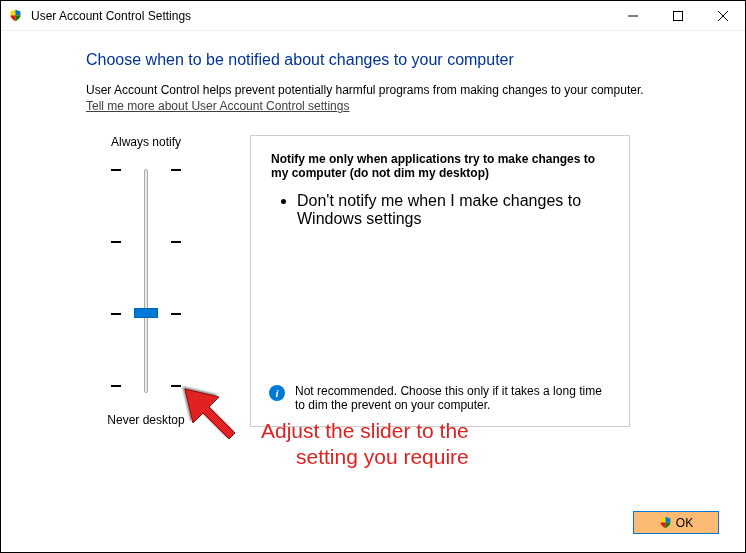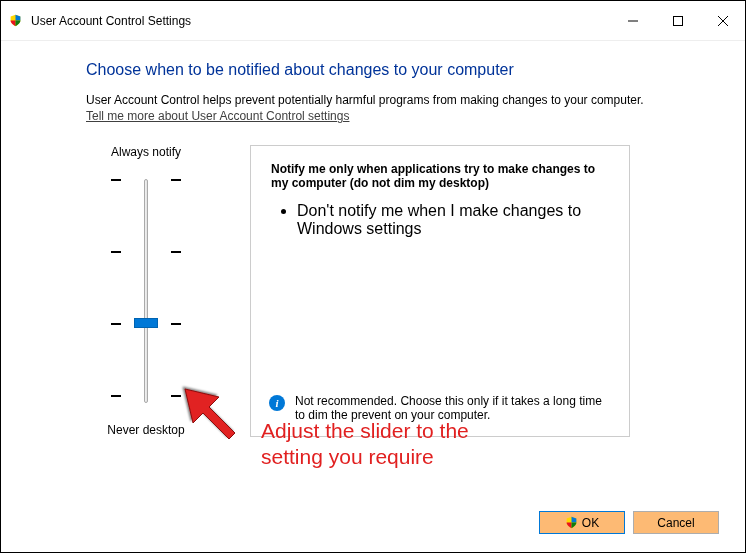--- a/index.html
+++ b/index.html
@@ -7,21 +7,21 @@
     font-family: "Segoe UI", Tahoma, sans-serif;
     font-size: 12px;
     background: #fff;
     width: 746px;
     height: 553px;
     border: 1px solid #000;
     position: relative;
     overflow: hidden;
   }
   .titlebar {
-    height: 40px;
+    height: 30px;
     display: flex;
     align-items: center;
     padding: 0 0 0 8px;
     border-bottom: 1px solid #eee;
   }
   .shield {
     width: 14px; height: 14px;
     position: relative;
     margin-right: 8px;
   }
@@ -181,21 +181,21 @@
     top: 378px;
     pointer-events: none;
   }
   .annotation-text {
     position: absolute;
     left: 260px;
     top: 417px;
     color: #e12020;
     font-size: 21px;
     font-family: "Segoe UI", sans-serif;
-    text-align: left;
+    text-align: right;
     line-height: 1.25;
     pointer-events: none;
   }
 </style>
 </head>
 <body>
 
 <div class="titlebar">
   <span class="shield">
     <svg viewBox="0 0 16 16" class="btn-shield">
@@ -287,16 +287,13 @@
 <div class="button-row">
   <div class="btn default">
     <svg viewBox="0 0 16 16" class="btn-shield">
       <path d="M8 1 L14 3 V8 C14 12 8 15 8 15 C8 15 2 12 2 8 V3 Z" fill="#ffd700"></path>
       <path d="M8 1 L14 3 V8 L8 8 Z" fill="#0078d7"></path>
       <path d="M2 8 L8 8 V15 C8 15 2 12 2 8 Z" fill="#e81123"></path>
       <path d="M8 8 L14 8 C14 12 8 15 8 15 Z" fill="#107c10"></path>
     </svg>
     <span>OK</span>
   </div>
-  <div class="btn">
-    <span>Cancel</span>
-  </div>
 </div>
 
 </body></html>

